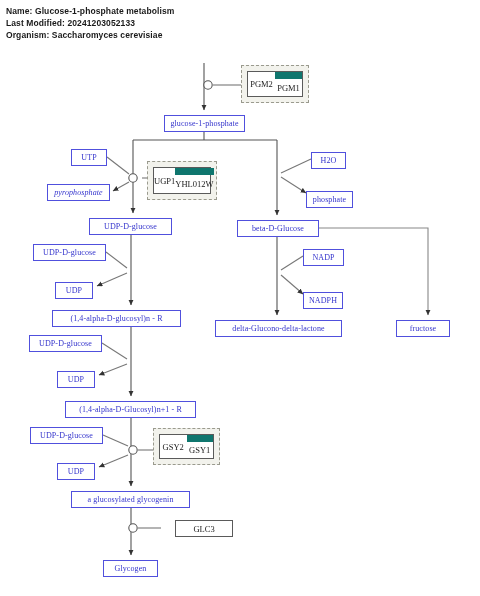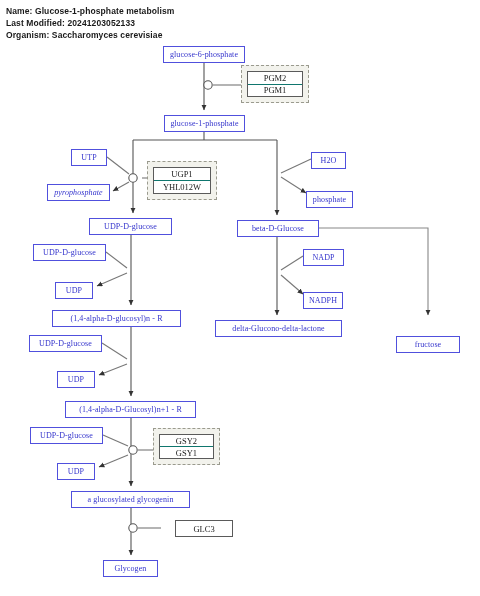--- a/index.html
+++ b/index.html
@@ -44,30 +44,30 @@
     box-sizing:border-box;
     border:1px dashed #9a9a8e;
     background:#f2f2ec;
     padding:5px;
   }
   .enzbox{
     box-sizing:border-box;
     border:1px solid #5a5a5a;
     background:#ffffff;
     width:100%;height:100%;
-    display:flex;flex-direction:column;
+    display:flex;
   }
   .enzrow{
     flex:1;
     display:flex;align-items:center;justify-content:center;
     font-family:"Liberation Serif", serif;
     font-size:8.5px;color:#222222;
     white-space:nowrap;
   }
-  .enzrow + .enzrow{border-top:1px solid #0f766e;}
+  .enzrow + .enzrow{border-top:7px solid #0f766e;}
 
   
   .enzsolo{
     position:absolute;
     box-sizing:border-box;
     border:1px solid #5a5a5a;
     background:#ffffff;
     display:flex;align-items:center;justify-content:center;
     font-family:"Liberation Serif", serif;
     font-size:8.5px;color:#222222;
@@ -129,42 +129,41 @@
       <path d="M281,275 L303,294" stroke="#777777" marker-end="url(#ah)"></path>
 
       <path d="M319,228 L428,228 L428,315" stroke="#888888" marker-end="url(#ah)"></path>
     </g>
   <circle cx="208" cy="85" r="4.2" fill="#ffffff" stroke="#555555" stroke-width="1.1"></circle>
       <circle cx="133" cy="178" r="4.2" fill="#ffffff" stroke="#555555" stroke-width="1.1"></circle>
       <circle cx="133" cy="450" r="4.2" fill="#ffffff" stroke="#555555" stroke-width="1.1"></circle>
       <circle cx="133" cy="528" r="4.2" fill="#ffffff" stroke="#555555" stroke-width="1.1"></circle>
     </svg>
 
-<div class="cpd" style="left: 163px; top: 46px; width: 82px;">glucose-6-phosphate</div>
     <div class="cpd" style="left: 164px; top: 115px; width: 81px;">glucose-1-phosphate</div>
     <div class="cpd" style="left: 71px; top: 149px; width: 36px;">UTP</div>
     <div class="cpd" style="left: 47px; top: 184px; width: 63px; font-style: italic;">pyrophosphate</div>
     <div class="cpd" style="left: 89px; top: 218px; width: 83px;">UDP-D-glucose</div>
     <div class="cpd" style="left: 33px; top: 244px; width: 73px;">UDP-D-glucose</div>
     <div class="cpd" style="left: 55px; top: 282px; width: 38px;">UDP</div>
     <div class="cpd" style="left: 52px; top: 310px; width: 129px;">(1,4-alpha-D-glucosyl)n - R</div>
     <div class="cpd" style="left: 29px; top: 335px; width: 73px;">UDP-D-glucose</div>
     <div class="cpd" style="left: 57px; top: 371px; width: 38px;">UDP</div>
     <div class="cpd" style="left: 65px; top: 401px; width: 131px;">(1,4-alpha-D-Glucosyl)n+1 - R</div>
     <div class="cpd" style="left: 30px; top: 427px; width: 73px;">UDP-D-glucose</div>
     <div class="cpd" style="left: 57px; top: 463px; width: 38px;">UDP</div>
     <div class="cpd" style="left: 71px; top: 491px; width: 119px;">a glucosylated glycogenin</div>
     <div class="cpd" style="left: 103px; top: 560px; width: 55px;">Glycogen</div>
     <div class="cpd" style="left: 311px; top: 152px; width: 35px;">H2O</div>
     <div class="cpd" style="left: 306px; top: 191px; width: 47px;">phosphate</div>
     <div class="cpd" style="left: 237px; top: 220px; width: 82px;">beta-D-Glucose</div>
     <div class="cpd" style="left: 303px; top: 249px; width: 41px;">NADP</div>
     <div class="cpd" style="left: 303px; top: 292px; width: 40px;">NADPH</div>
     <div class="cpd" style="left: 215px; top: 320px; width: 127px;">delta-Glucono-delta-lactone</div>
-    <div class="cpd" style="left: 396px; top: 336px; width: 64px;">fructose</div>
+    <div class="cpd" style="left: 396px; top: 320px; width: 54px;">fructose</div>
     <div class="enzgrp" style="left: 241px; top: 65px; width: 68px; height: 38px;">
       <div class="enzbox">
         <div class="enzrow">PGM2</div>
         <div class="enzrow">PGM1</div>
       </div>
     </div>
     <div class="enzgrp" style="left: 147px; top: 161px; width: 70px; height: 39px;">
       <div class="enzbox">
         <div class="enzrow">UGP1</div>
         <div class="enzrow">YHL012W</div>

